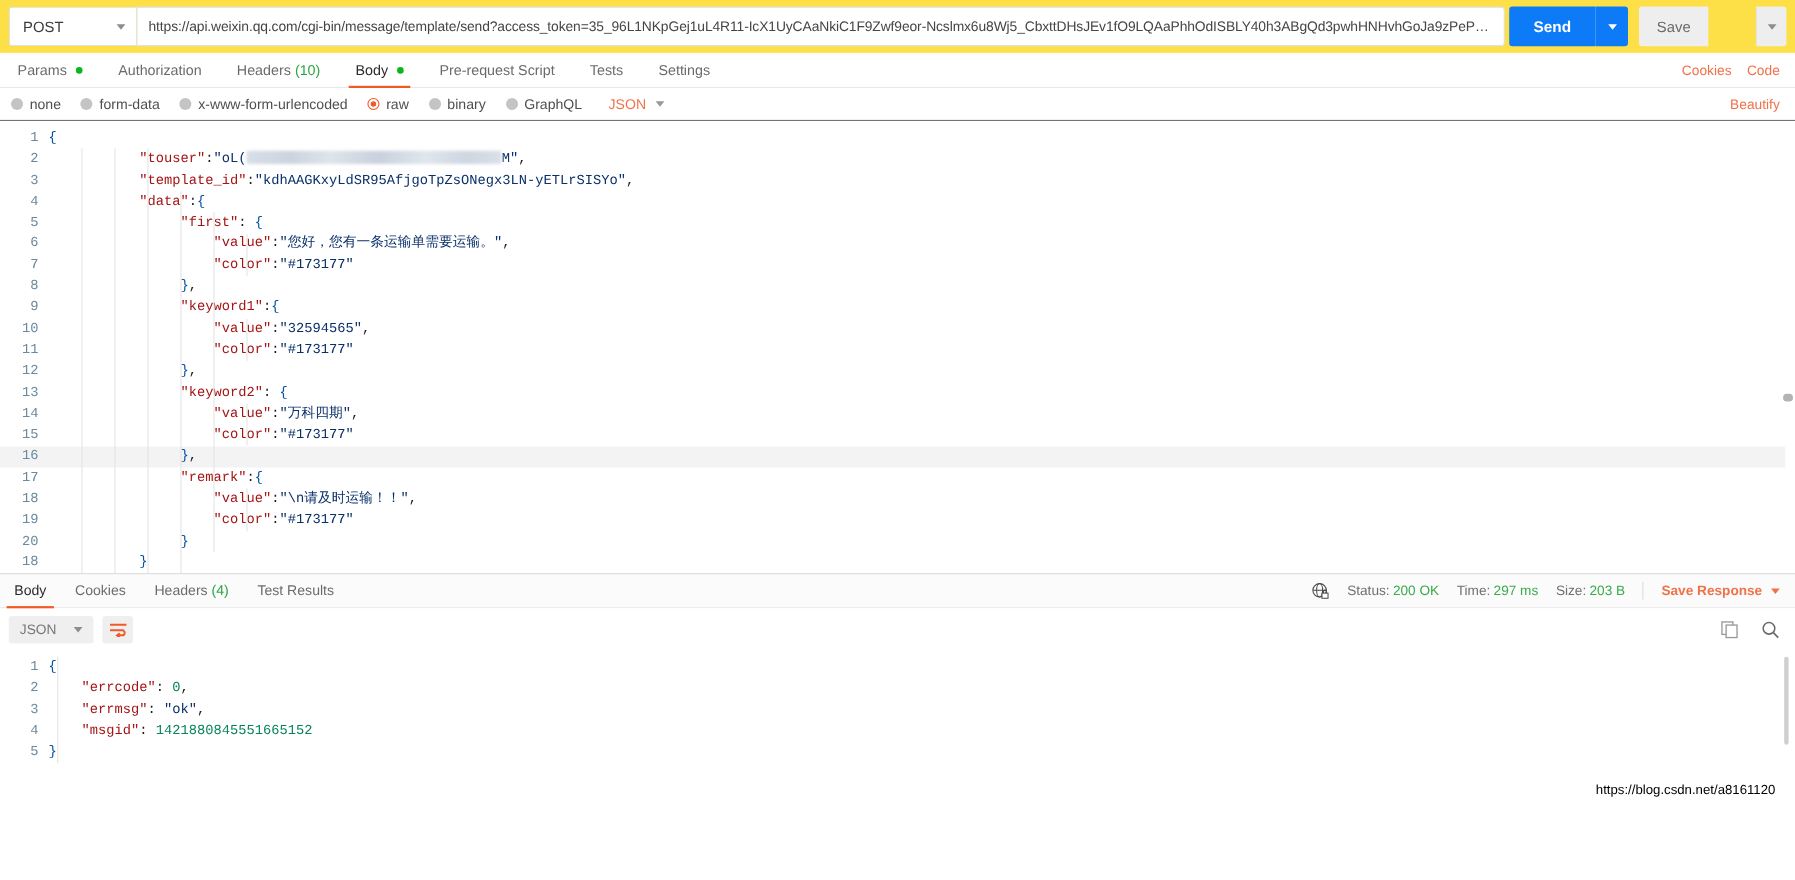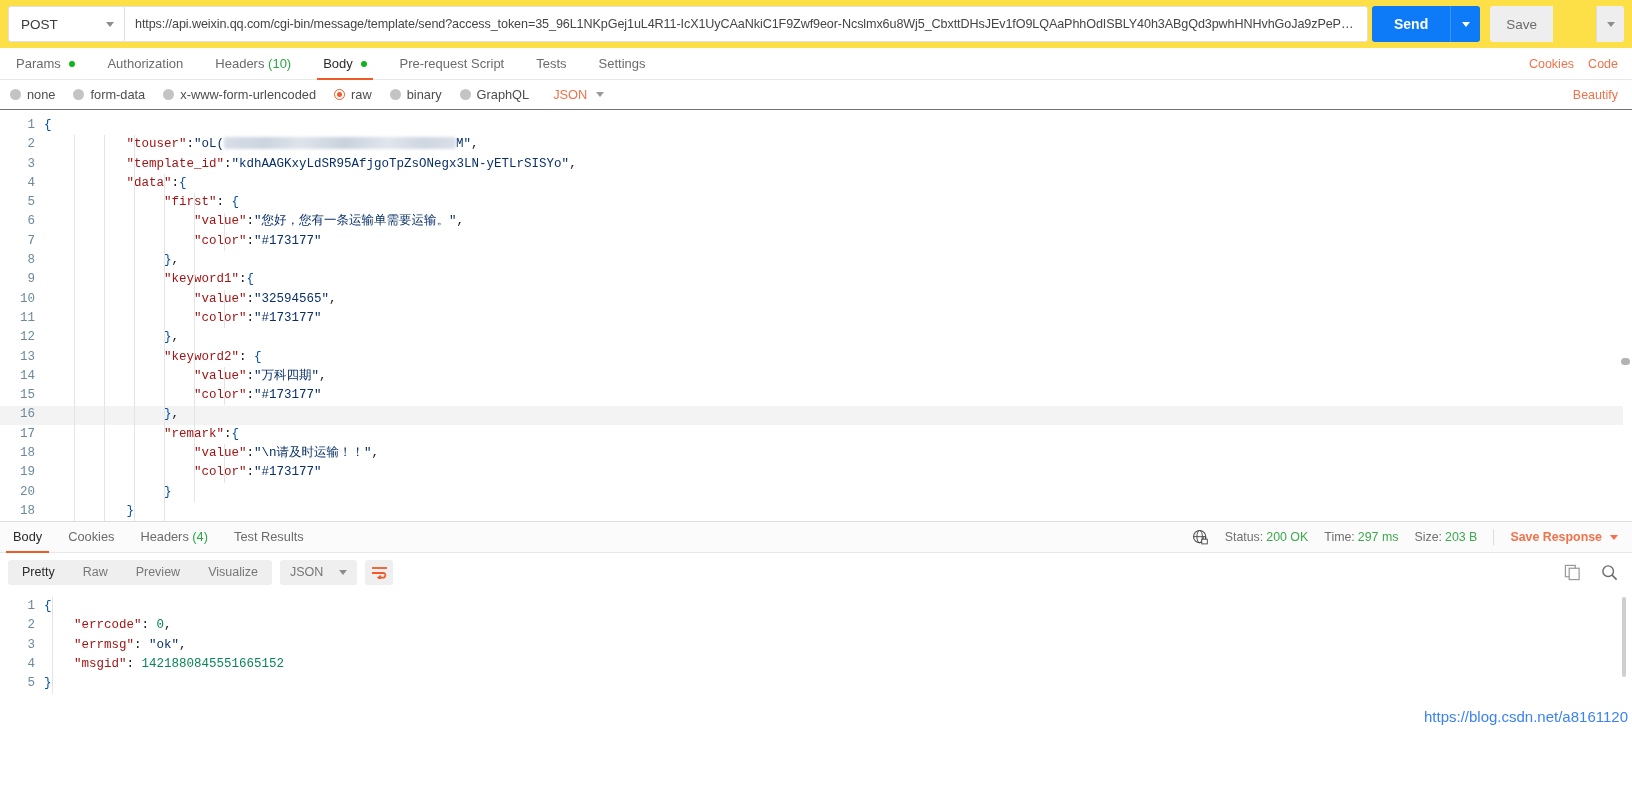--- a/index.html
+++ b/index.html
@@ -364,23 +364,23 @@
   .n { color: #098658; }  
   .resp-scroll {
     position: absolute;
     right: 6px; top: 6px;
     width: 4px; height: 80px;
     background: #cfcfcf;
     border-radius: 2px;
   }
   .watermark {
     position: absolute;
-    right: 4px; bottom: 6px;
-    color: #3b82f6;
-    font-size: 15px;
+    right: 18px; bottom: 6px;
+    color: #000000;
+    font-size: 12px;
     user-select: none;
   }
   .resp-indent {
     position: absolute;
     top: 6px; left: 0;
     width: 1px;
     background: #e4e4e4;
   }
 </style>
 </head>
@@ -555,26 +555,20 @@
     <span class="divider-v"></span>
     <span class="save-resp">
       <span>Save Response</span>
       <span class="caret-down"></span>
     </span>
   </div>
 </div>
 
 <div class="resp-toolbar">
   <div class="seg-group">
-    <div class="seg">
-      <div class="active">Pretty</div>
-      <div>Raw</div>
-      <div>Preview</div>
-      <div>Visualize</div>
-    </div>
     <div class="seg-json">
       <span>JSON</span>
       <span class="caret-down"></span>
     </div>
     <div class="wrap-btn">
       <svg width="17" height="14" viewBox="0 0 17 14">
         <line x1="1" y1="3" x2="16" y2="3" stroke="#f05a28" stroke-width="1.8"></line>
         <path d="M1 8 H13 a2.6 2.6 0 0 1 0 4.6 H8" fill="none" stroke="#f05a28" stroke-width="1.8"></path>
         <path d="M9.8 10.6 L7.4 12.6 L9.8 14.4" fill="none" stroke="#f05a28" stroke-width="1.8"></path>
       </svg>

